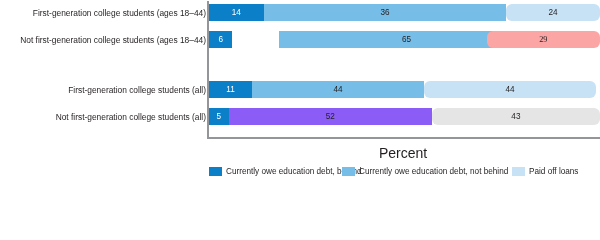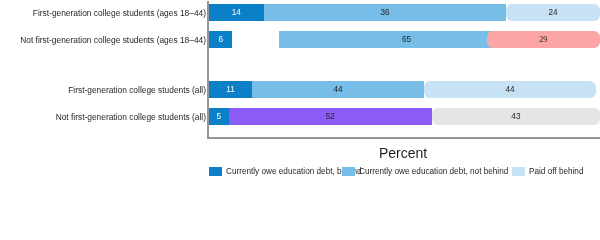--- a/index.html
+++ b/index.html
@@ -192,17 +192,17 @@
     <div class="legend-item" id="leg0" style="left: 209px;">
       <span class="legend-swatch" id="sw0" style="background: rgb(11, 128, 200);"></span>
       <span class="legend-text">Currently owe education debt, behind</span>
     </div>
     <div class="legend-item" id="leg1" style="left: 342px;">
       <span class="legend-swatch" id="sw1" style="background: rgb(118, 189, 232);"></span>
       <span class="legend-text">Currently owe education debt, not behind</span>
     </div>
     <div class="legend-item" id="leg2" style="left: 512px;">
       <span class="legend-swatch" id="sw2" style="background: rgb(199, 226, 245);"></span>
-      <span class="legend-text">Paid off behind</span>
+      <span class="legend-text">Paid off loans</span>
     </div>
   </div>
 
 </div>
 
 </body></html>

